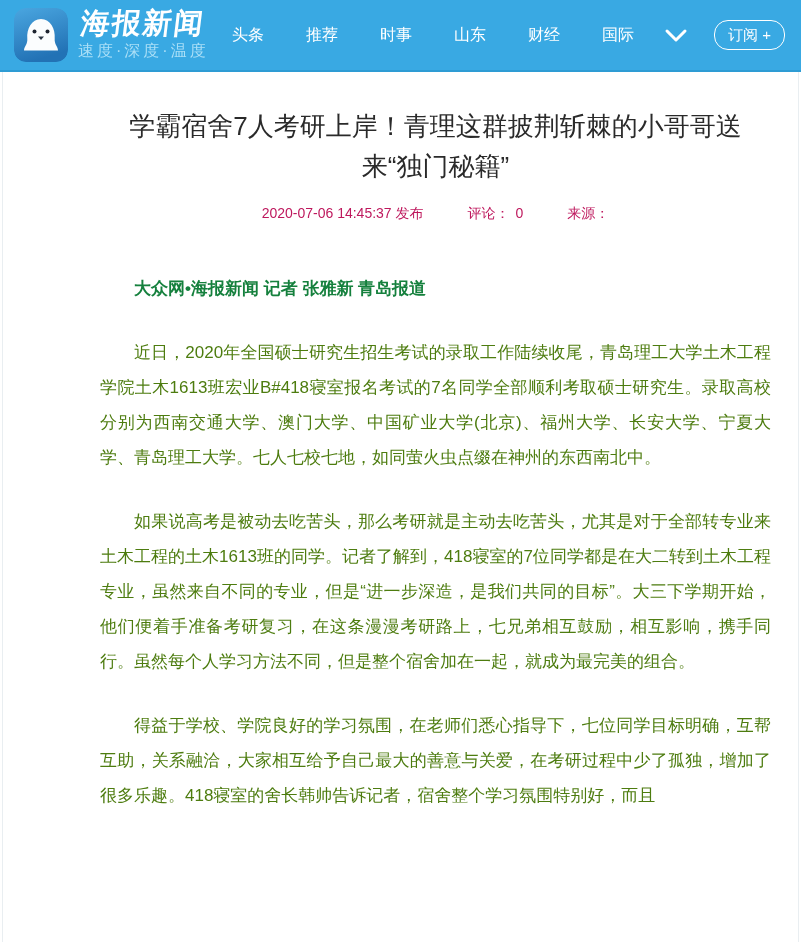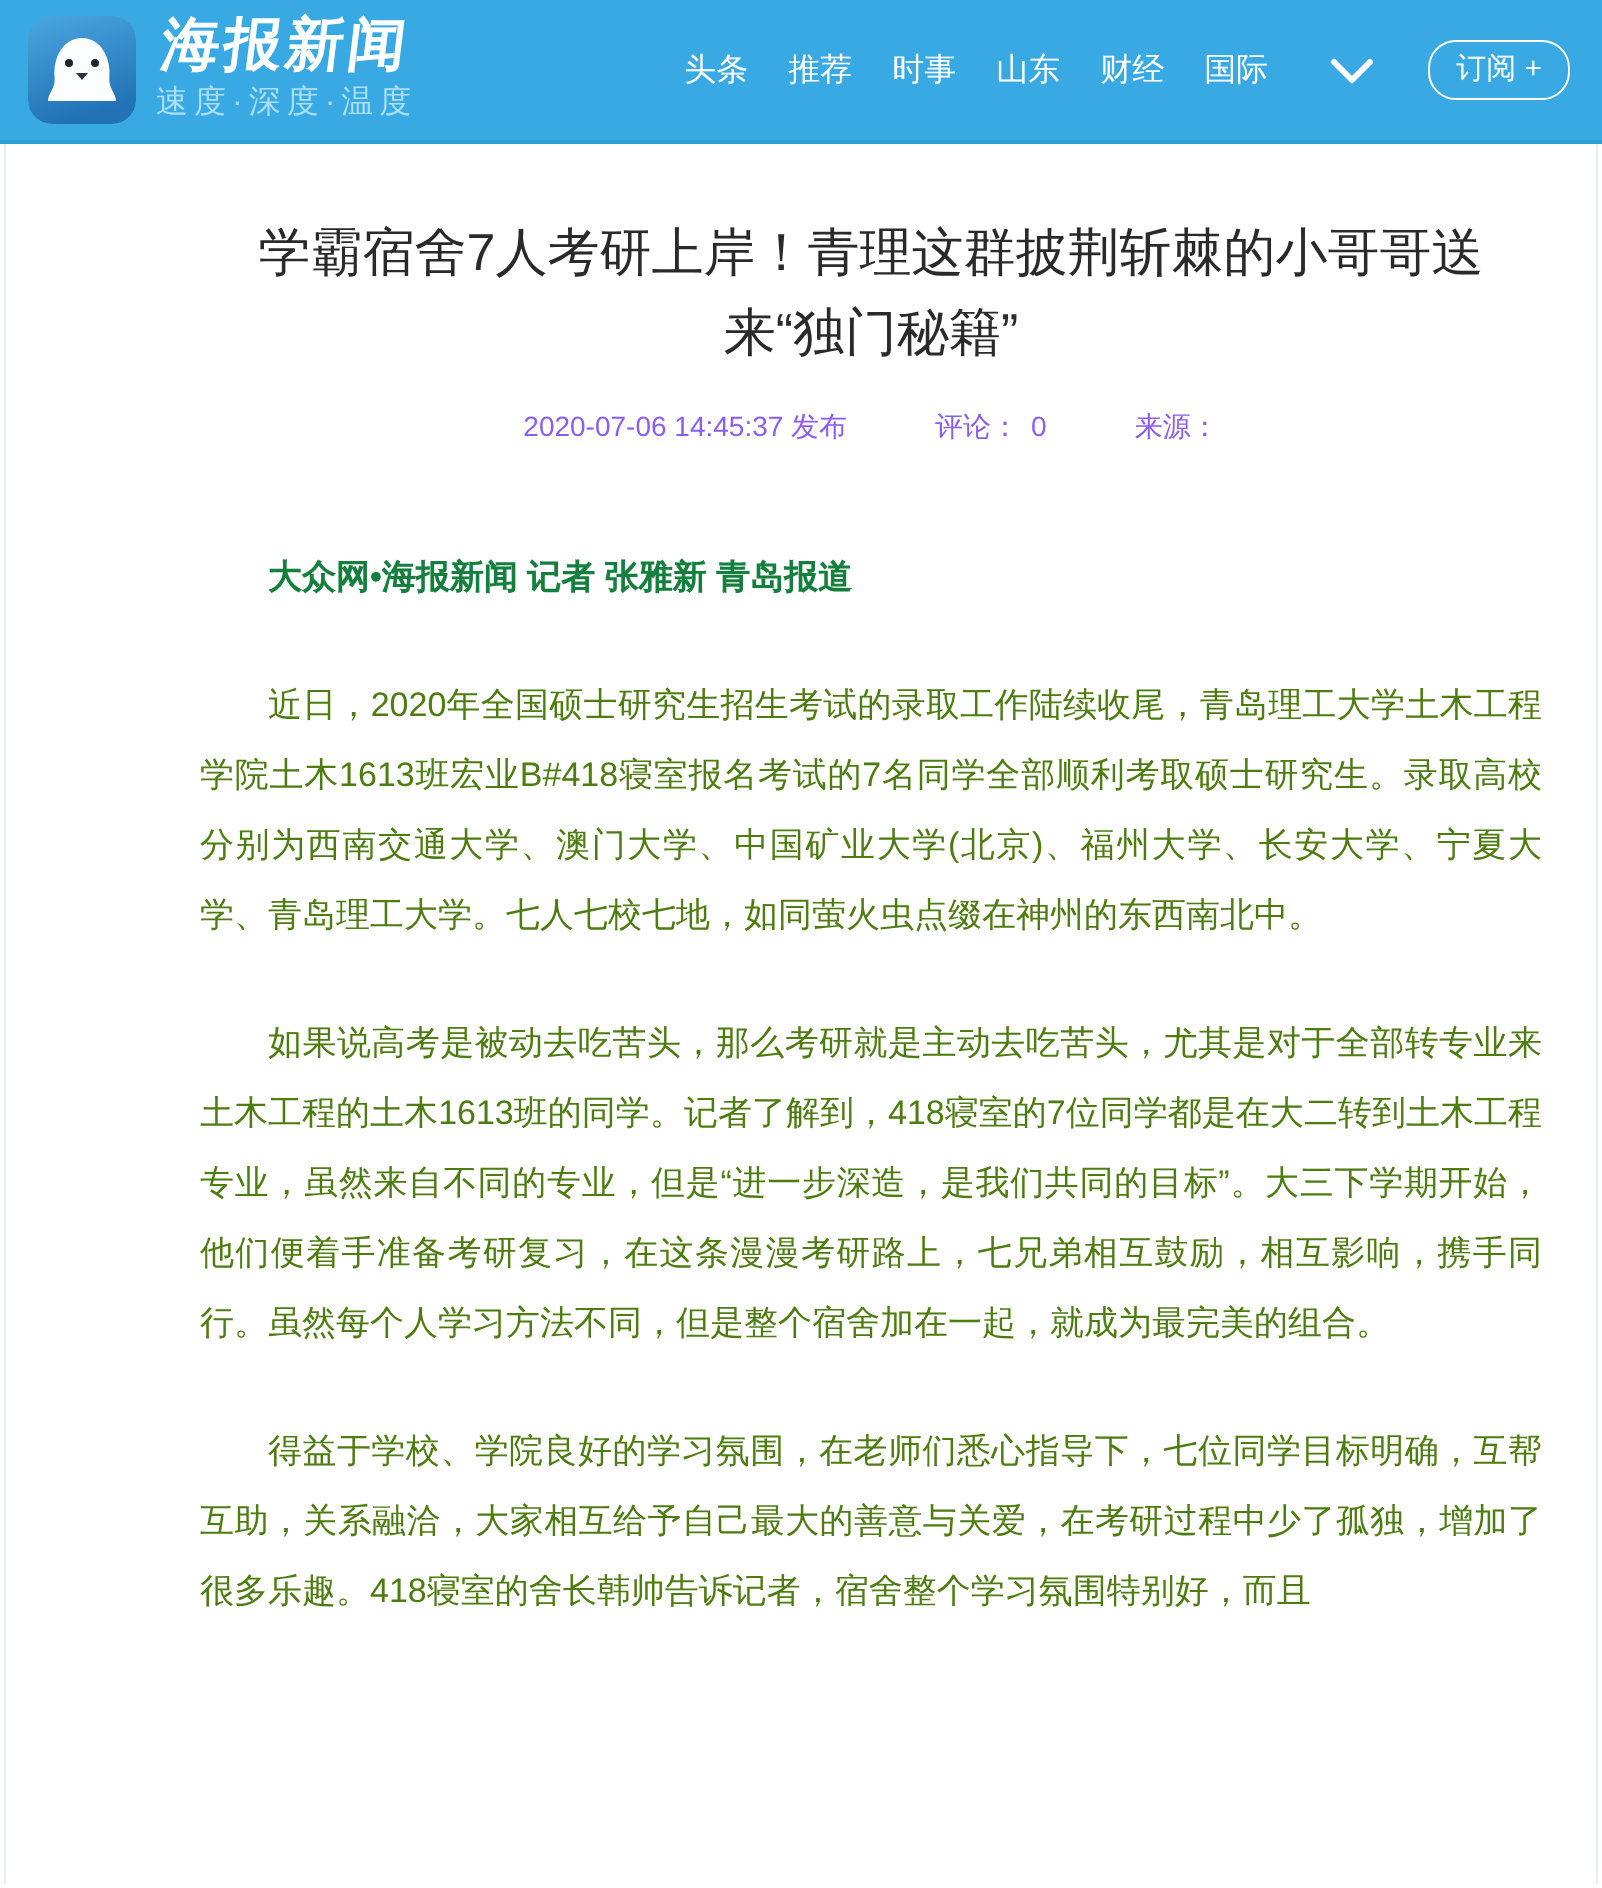--- a/index.html
+++ b/index.html
@@ -47,21 +47,21 @@
   .logo-tagline {
     color: #aadff7;
     font-size: 16px;
     letter-spacing: 3px;
     margin-top: 3px;
     white-space: nowrap;
   }
   .header-nav {
     display: flex;
     align-items: center;
-    gap: 20px;
+    gap: 42px;
     margin-left: auto;
   }
   .nav-item {
     color: #ffffff;
     font-size: 16px;
     text-decoration: none;
     white-space: nowrap;
     cursor: pointer;
   }
   .nav-more {
@@ -101,21 +101,21 @@
     line-height: 40px;
     font-weight: 400;
     color: #2a2a2a;
     text-align: center;
   }
   .article-meta {
     margin-top: 19px;
     display: flex;
     justify-content: center;
     align-items: center;
-    color: #8b5cf6;
+    color: #be185d;
     font-size: 14px;
   }
   .article-meta .meta-item { margin: 0 22px; white-space: nowrap; }
   .article-meta .meta-count { margin-left: 6px; }
   .meta-pair { display: flex; align-items: flex-start; margin: 0 22px; }
 
   .article-body { margin-top: 48px; }
   .para {
     font-size: 17px;
     line-height: 35px;

